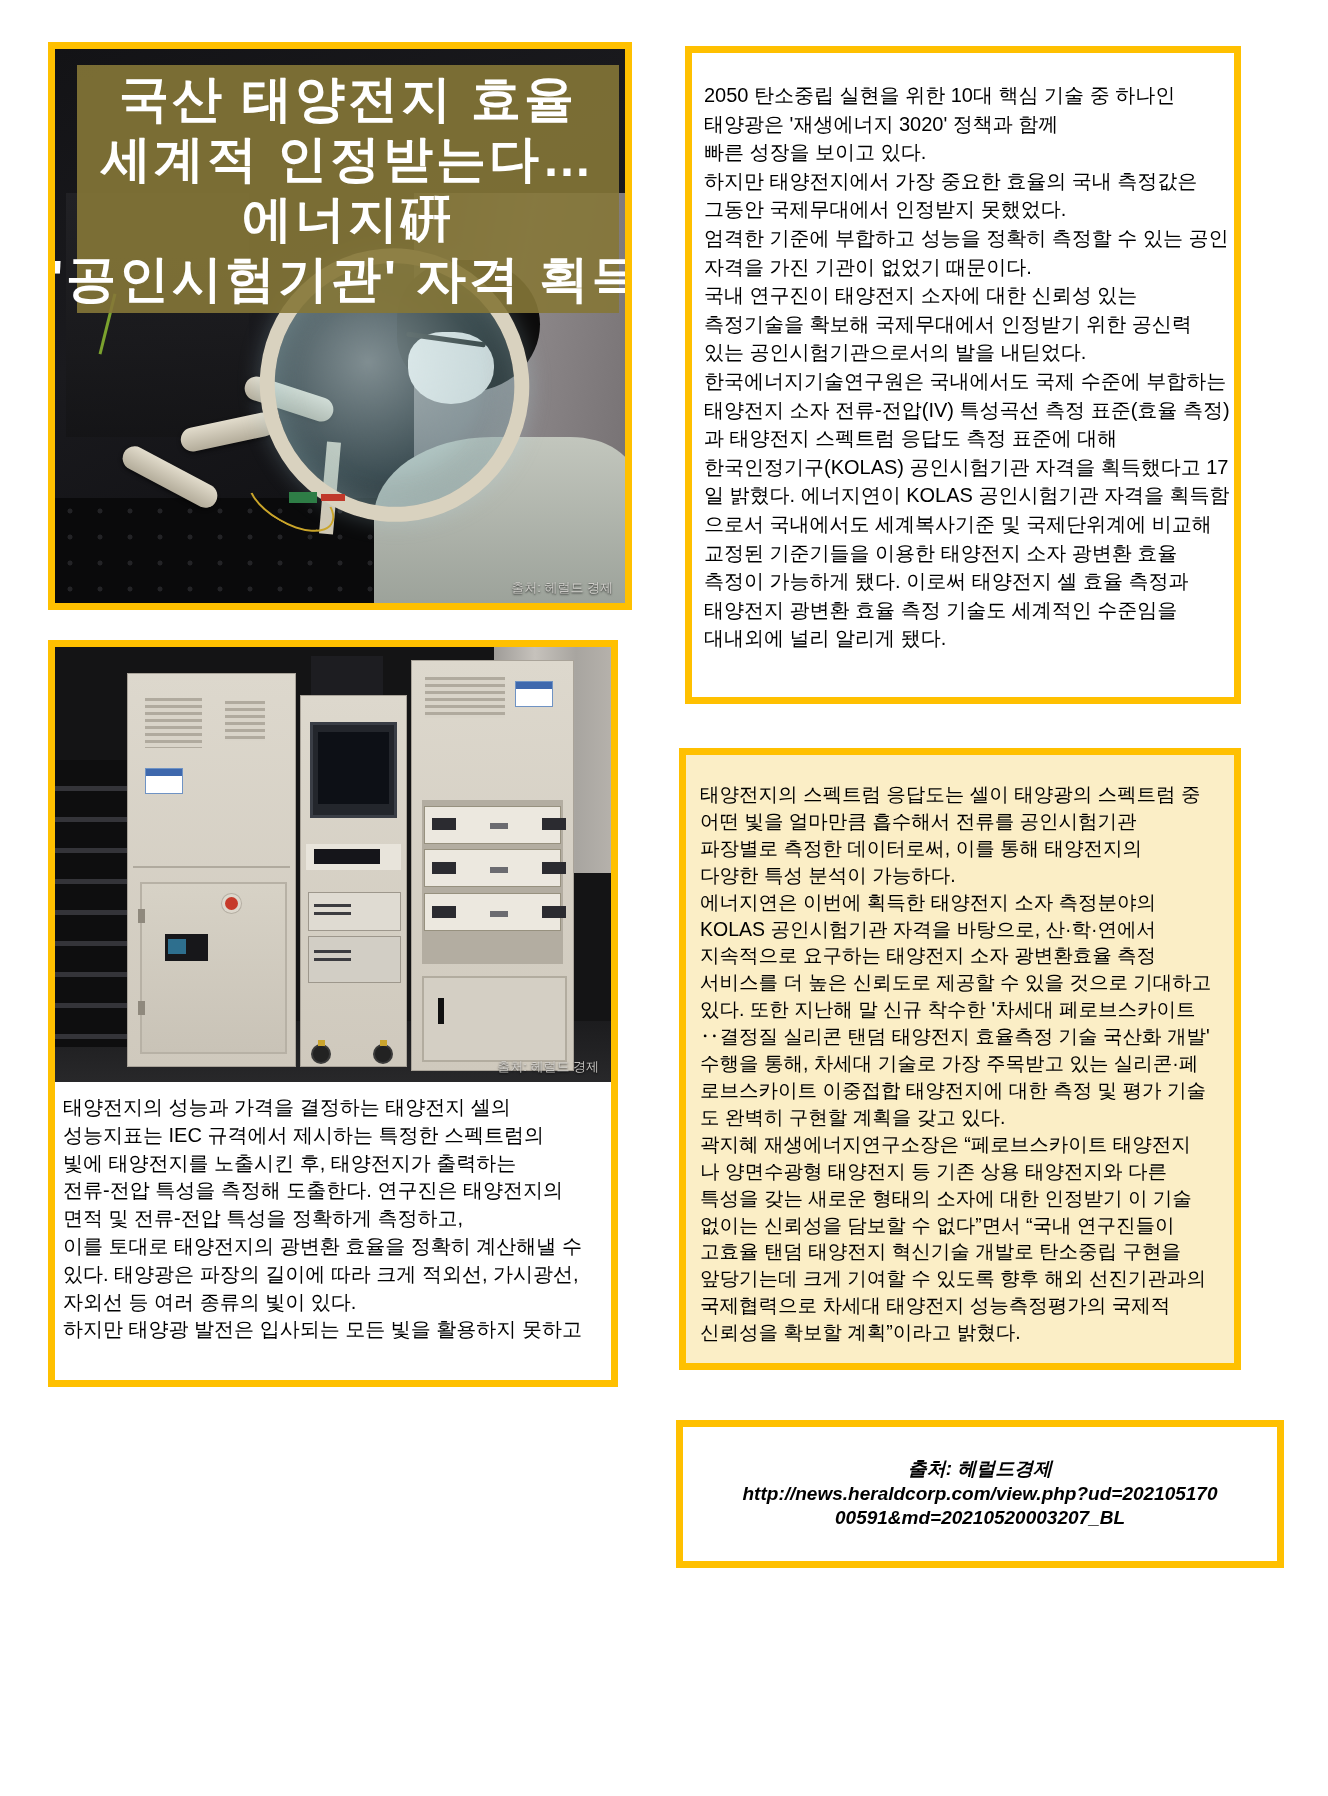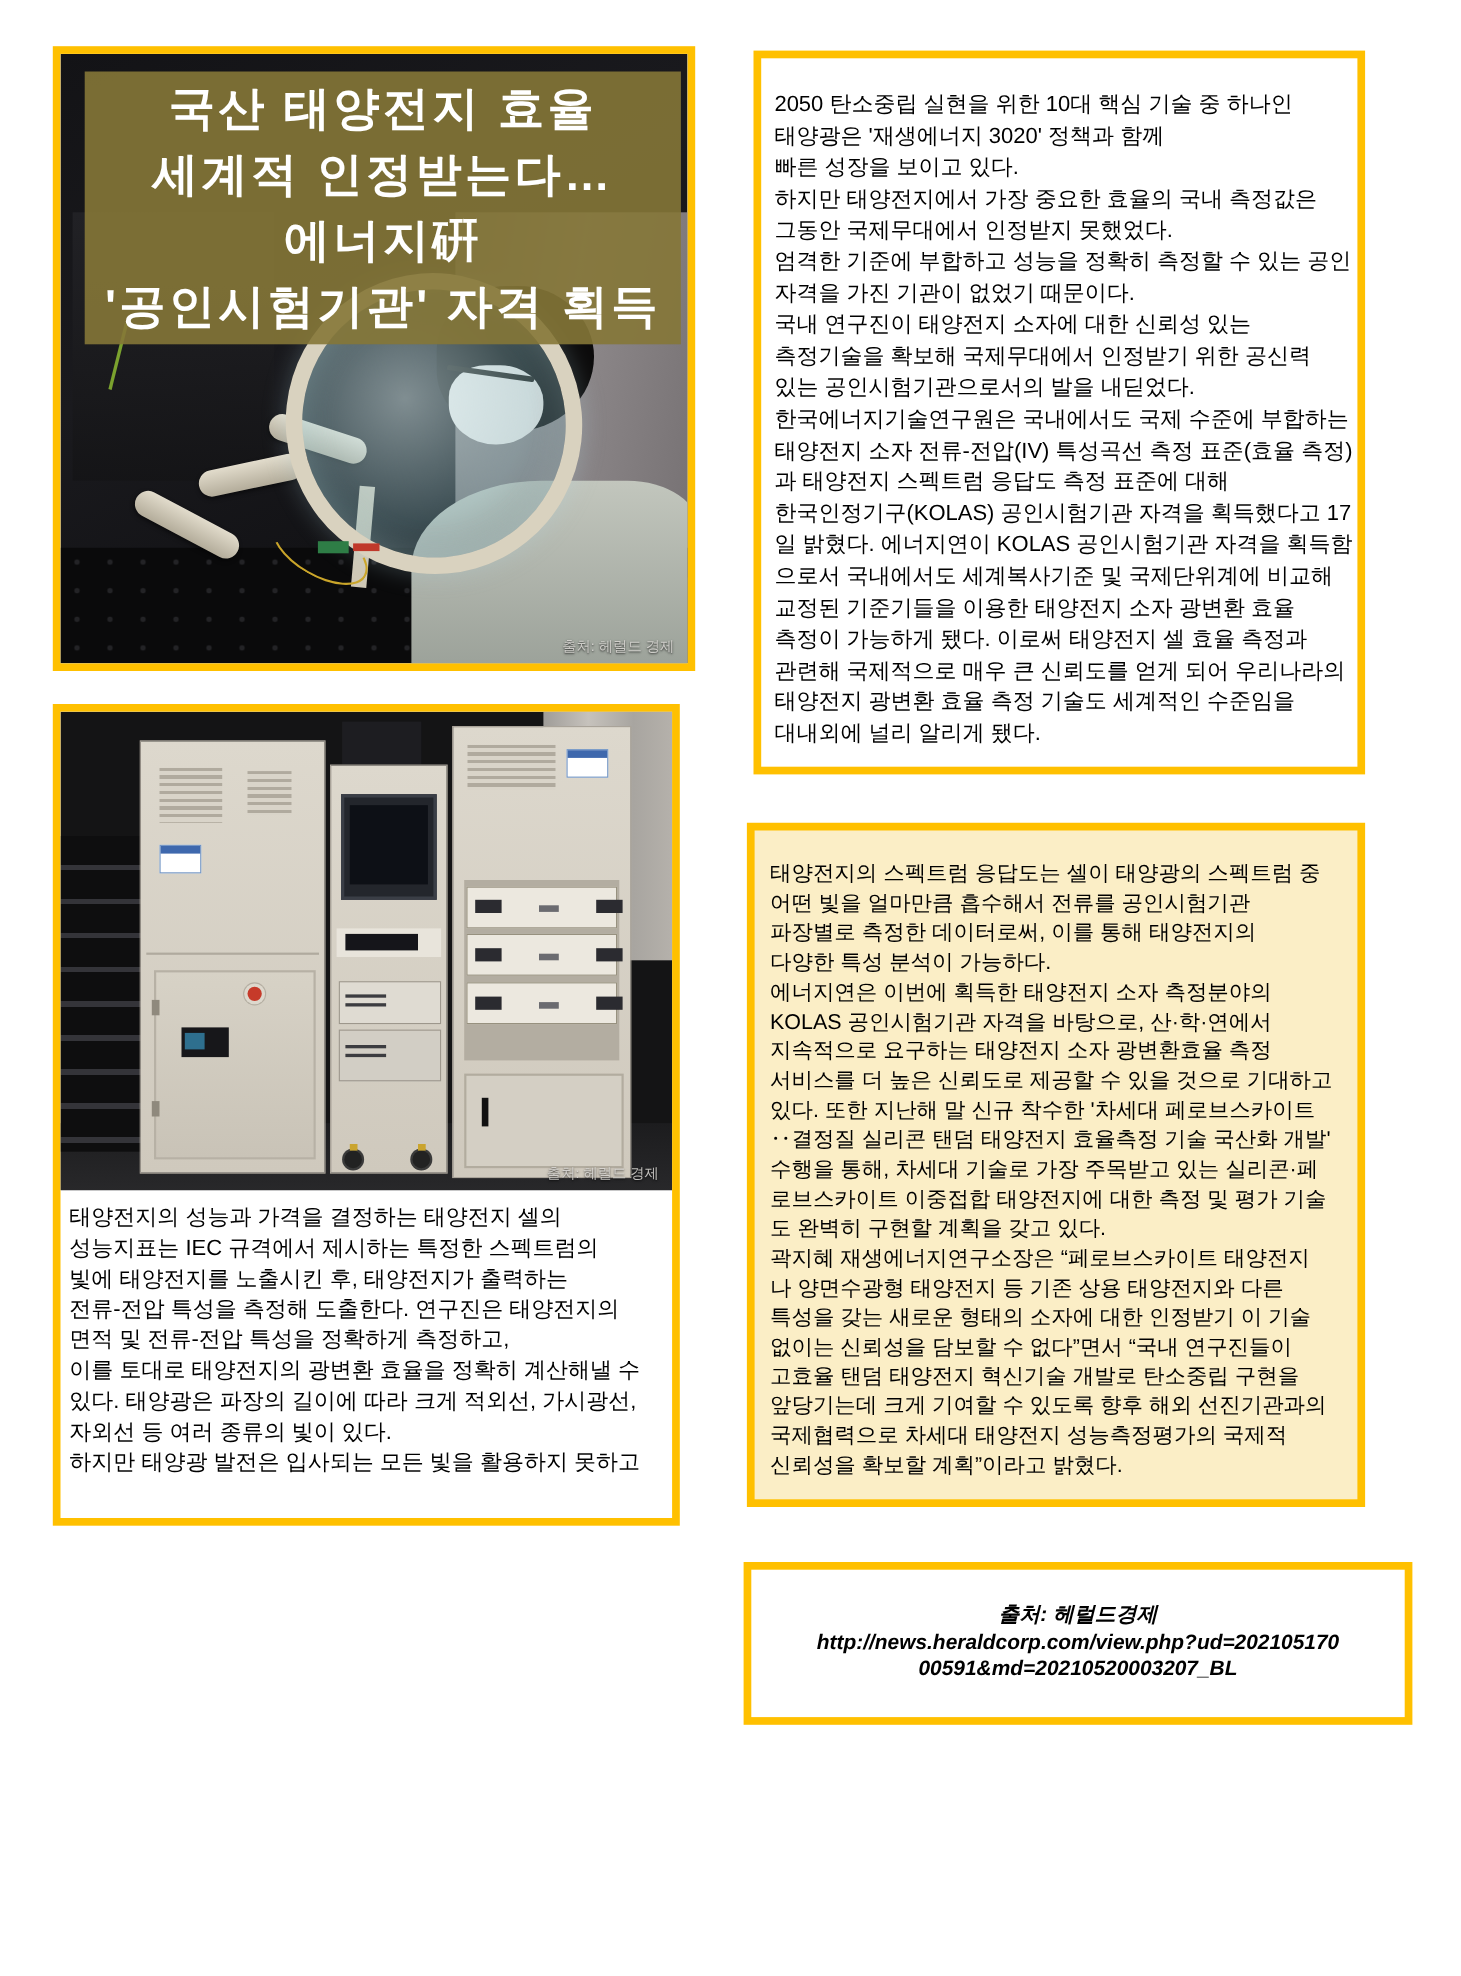--- a/index.html
+++ b/index.html
@@ -43,21 +43,21 @@
   .p1-face{position:absolute;left:62%;top:51%;width:15%;height:13%;background:#ece9e6;border-radius:40% 46% 50% 50%;}
   .p1-glasses{position:absolute;left:61.5%;top:52%;width:14%;height:5px;background:#15130f;border-radius:2px;transform:rotate(8deg);}
   .p1-coat{position:absolute;left:56%;top:70%;width:46%;height:32%;
           background:linear-gradient(180deg,#c2c6bd,#9aa098);border-radius:45% 25% 0 0;}
   .p1-wire{position:absolute;left:33%;top:77%;width:92px;height:44px;border:2px solid #caa52a;border-radius:50%;
           border-top-color:transparent;border-left-color:transparent;transform:rotate(30deg);}
   .p1-device{position:absolute;left:41%;top:80%;width:28px;height:11px;background:#2e7d46;box-shadow:30px 0 0 -2px #c0392b;}
   .hero-overlay{position:absolute;left:22px;top:16px;right:6px;height:248px;
           background:var(--overlay-bg,rgba(133,119,55,.9));
           display:flex;flex-direction:column;justify-content:center;align-items:center;}
-  .hero-overlay .tline{color:#fff;font-weight:bold;font-size:42px;line-height:60px;letter-spacing:3px;text-align:center;}
+  .hero-overlay .tline{color:#fff;font-weight:bold;font-size:50px;line-height:60px;letter-spacing:3px;text-align:center;}
   .photo-credit{position:absolute;right:12px;bottom:6px;color:rgba(222,220,216,.85);font-size:13px;
           text-shadow:0 1px 2px rgba(0,0,0,.8);}
 
   
   .photo2{position:relative;width:100%;height:435px;background:#141415;overflow:hidden;}
   .p2-floor{position:absolute;left:0;bottom:0;width:100%;height:14%;background:linear-gradient(180deg,#1c1c1e,#28282a);}
   .p2-curtain{position:absolute;left:79%;top:0;width:21%;height:52%;
           background:linear-gradient(90deg,#9f9c98 0%,#c6c2bc 35%,#a8a5a0 70%,#b5b1ab 100%);}
   .p2-shelf{position:absolute;left:0;top:26%;width:16%;height:66%;
           background:repeating-linear-gradient(180deg,#0e0e0f 0 26px,#343439 26px 31px);}
@@ -152,21 +152,20 @@
         <div class="tline">측정기술을 확보해 국제무대에서 인정받기 위한 공신력</div>
         <div class="tline">있는 공인시험기관으로서의 발을 내딛었다.</div>
         <div class="tline">한국에너지기술연구원은 국내에서도 국제 수준에 부합하는</div>
         <div class="tline">태양전지 소자 전류-전압(IV) 특성곡선 측정 표준(효율 측정)</div>
         <div class="tline">과 태양전지 스펙트럼 응답도 측정 표준에 대해</div>
         <div class="tline">한국인정기구(KOLAS) 공인시험기관 자격을 획득했다고 17</div>
         <div class="tline">일 밝혔다. 에너지연이 KOLAS 공인시험기관 자격을 획득함</div>
         <div class="tline">으로서 국내에서도 세계복사기준 및 국제단위계에 비교해</div>
         <div class="tline">교정된 기준기들을 이용한 태양전지 소자 광변환 효율</div>
         <div class="tline">측정이 가능하게 됐다. 이로써 태양전지 셀 효율 측정과</div>
-        <div class="tline">관련해 국제적으로 매우 큰 신뢰도를 얻게 되어 우리나라의</div>
         <div class="tline">태양전지 광변환 효율 측정 기술도 세계적인 수준임을</div>
         <div class="tline">대내외에 널리 알리게 됐다.</div>
       </div>
   </div>
 
   <div class="box" id="equip-box">
     <div class="photo2">
       <div class="p2-curtain"></div>
       <div class="p2-floor"></div>
       <div class="p2-shelf"></div>

